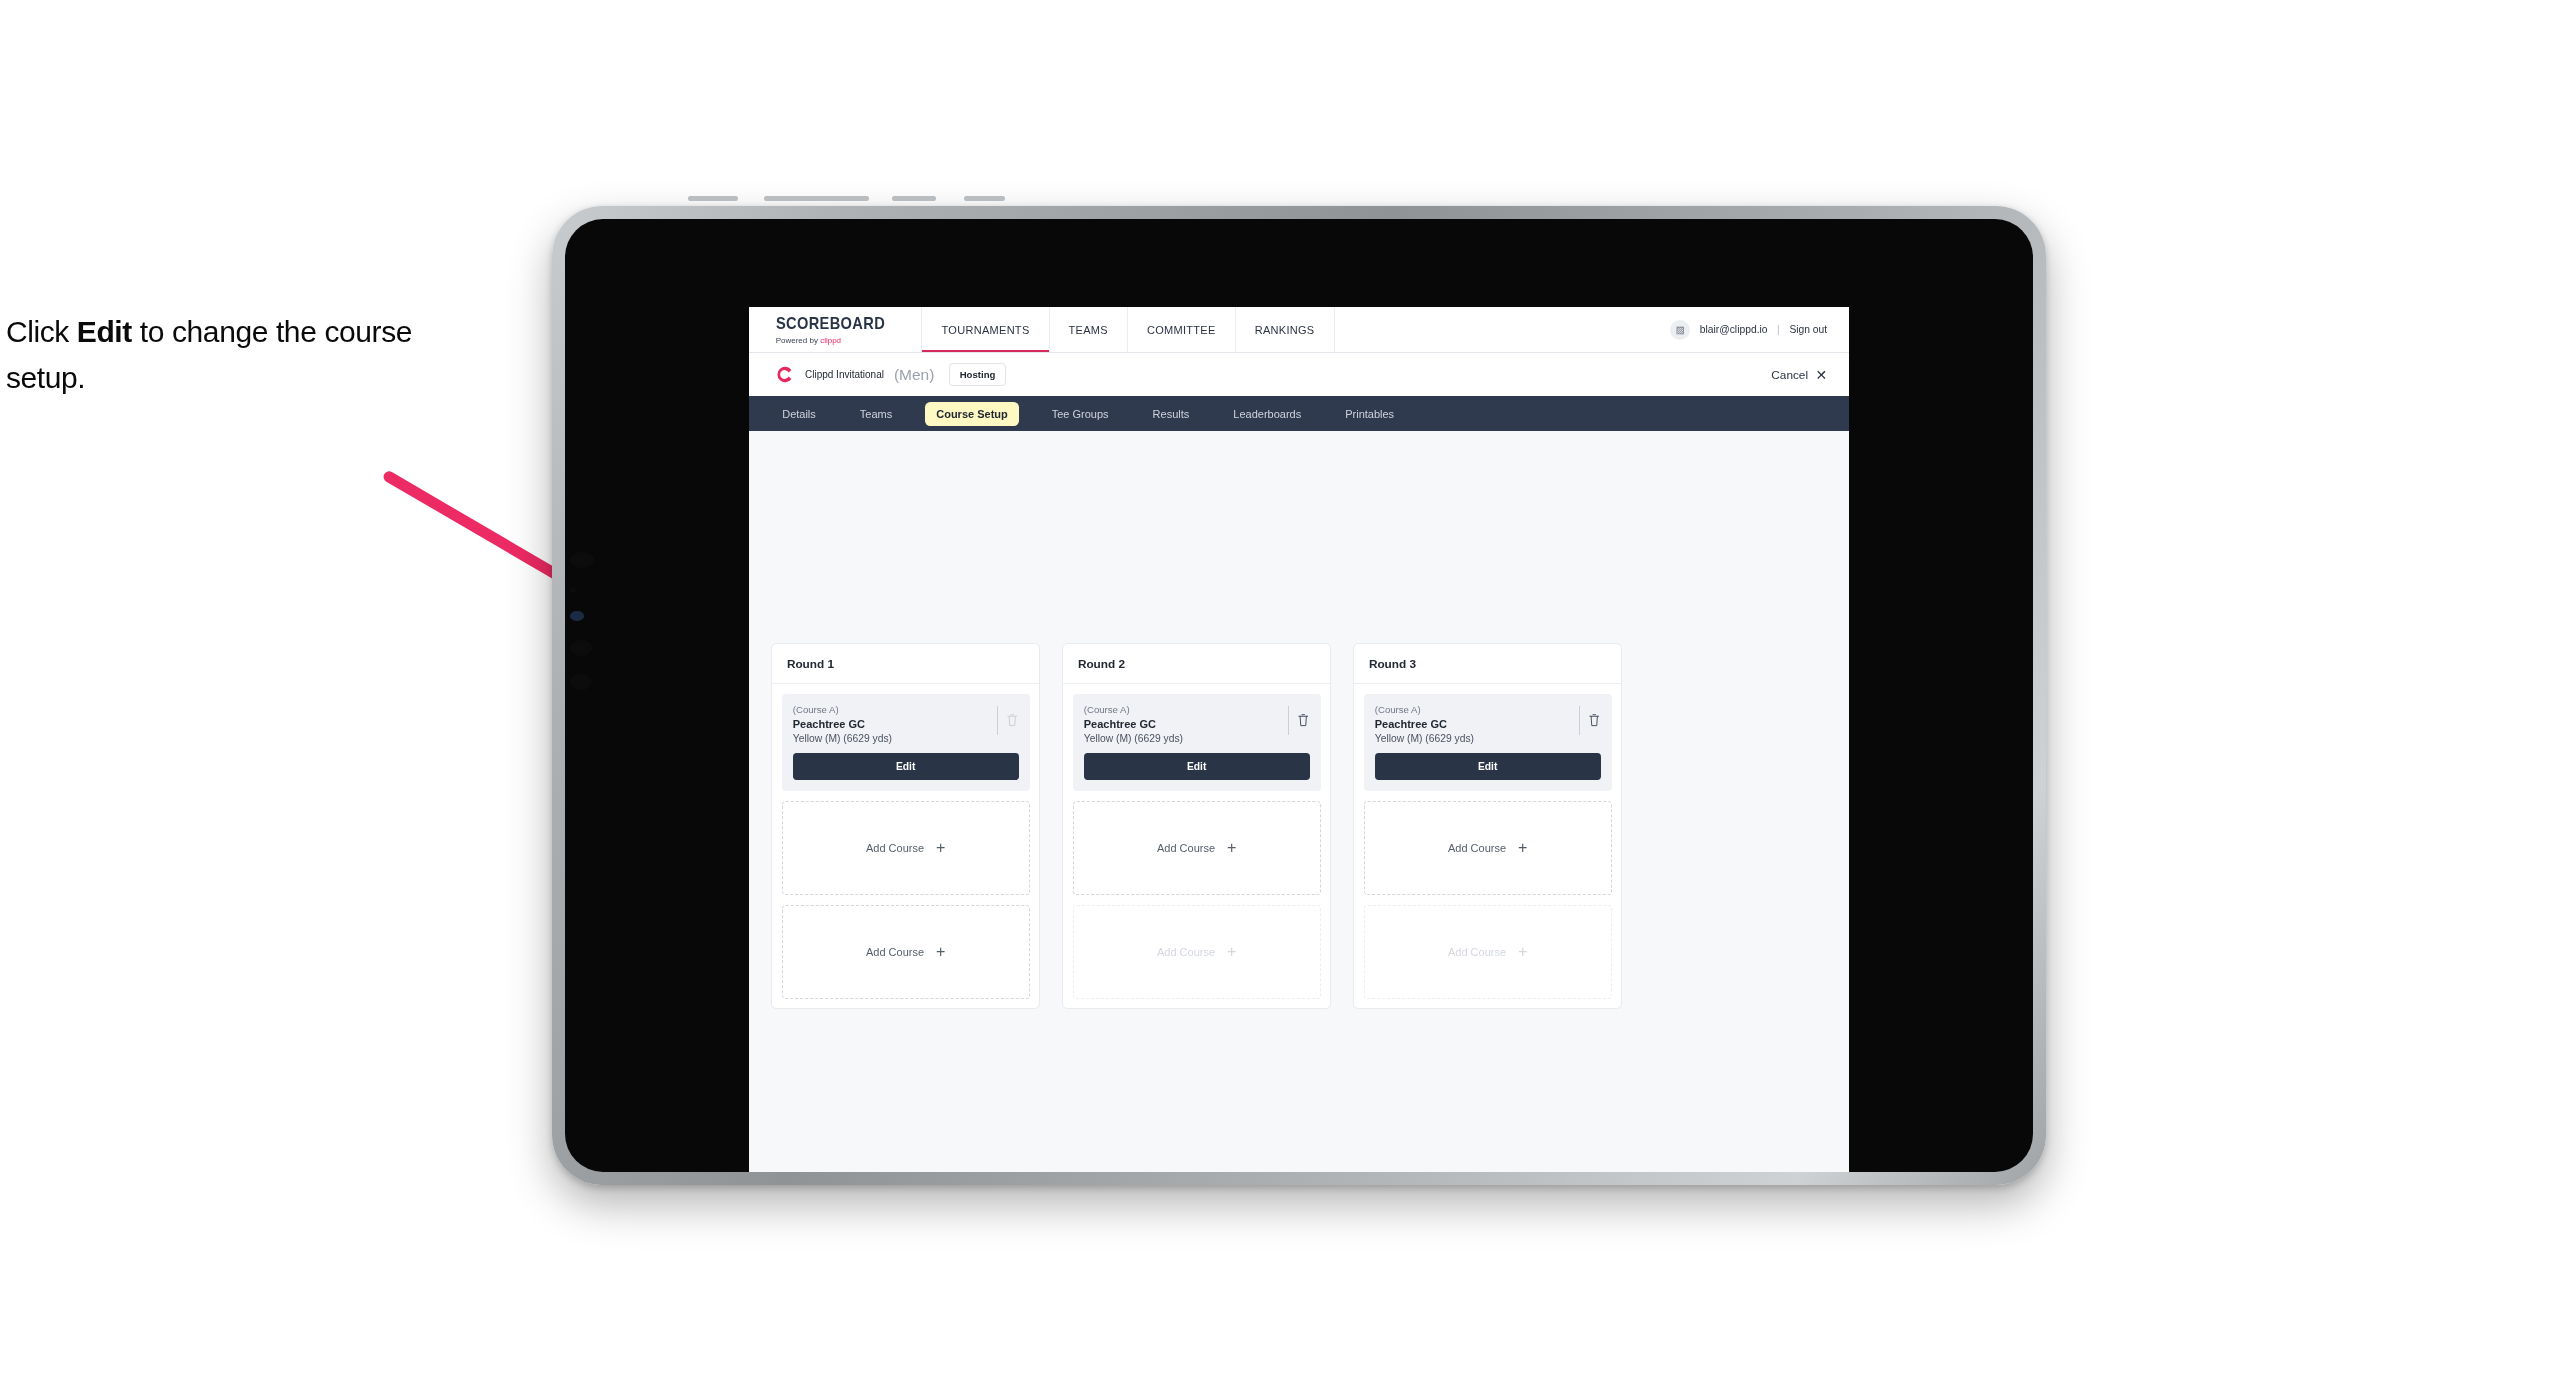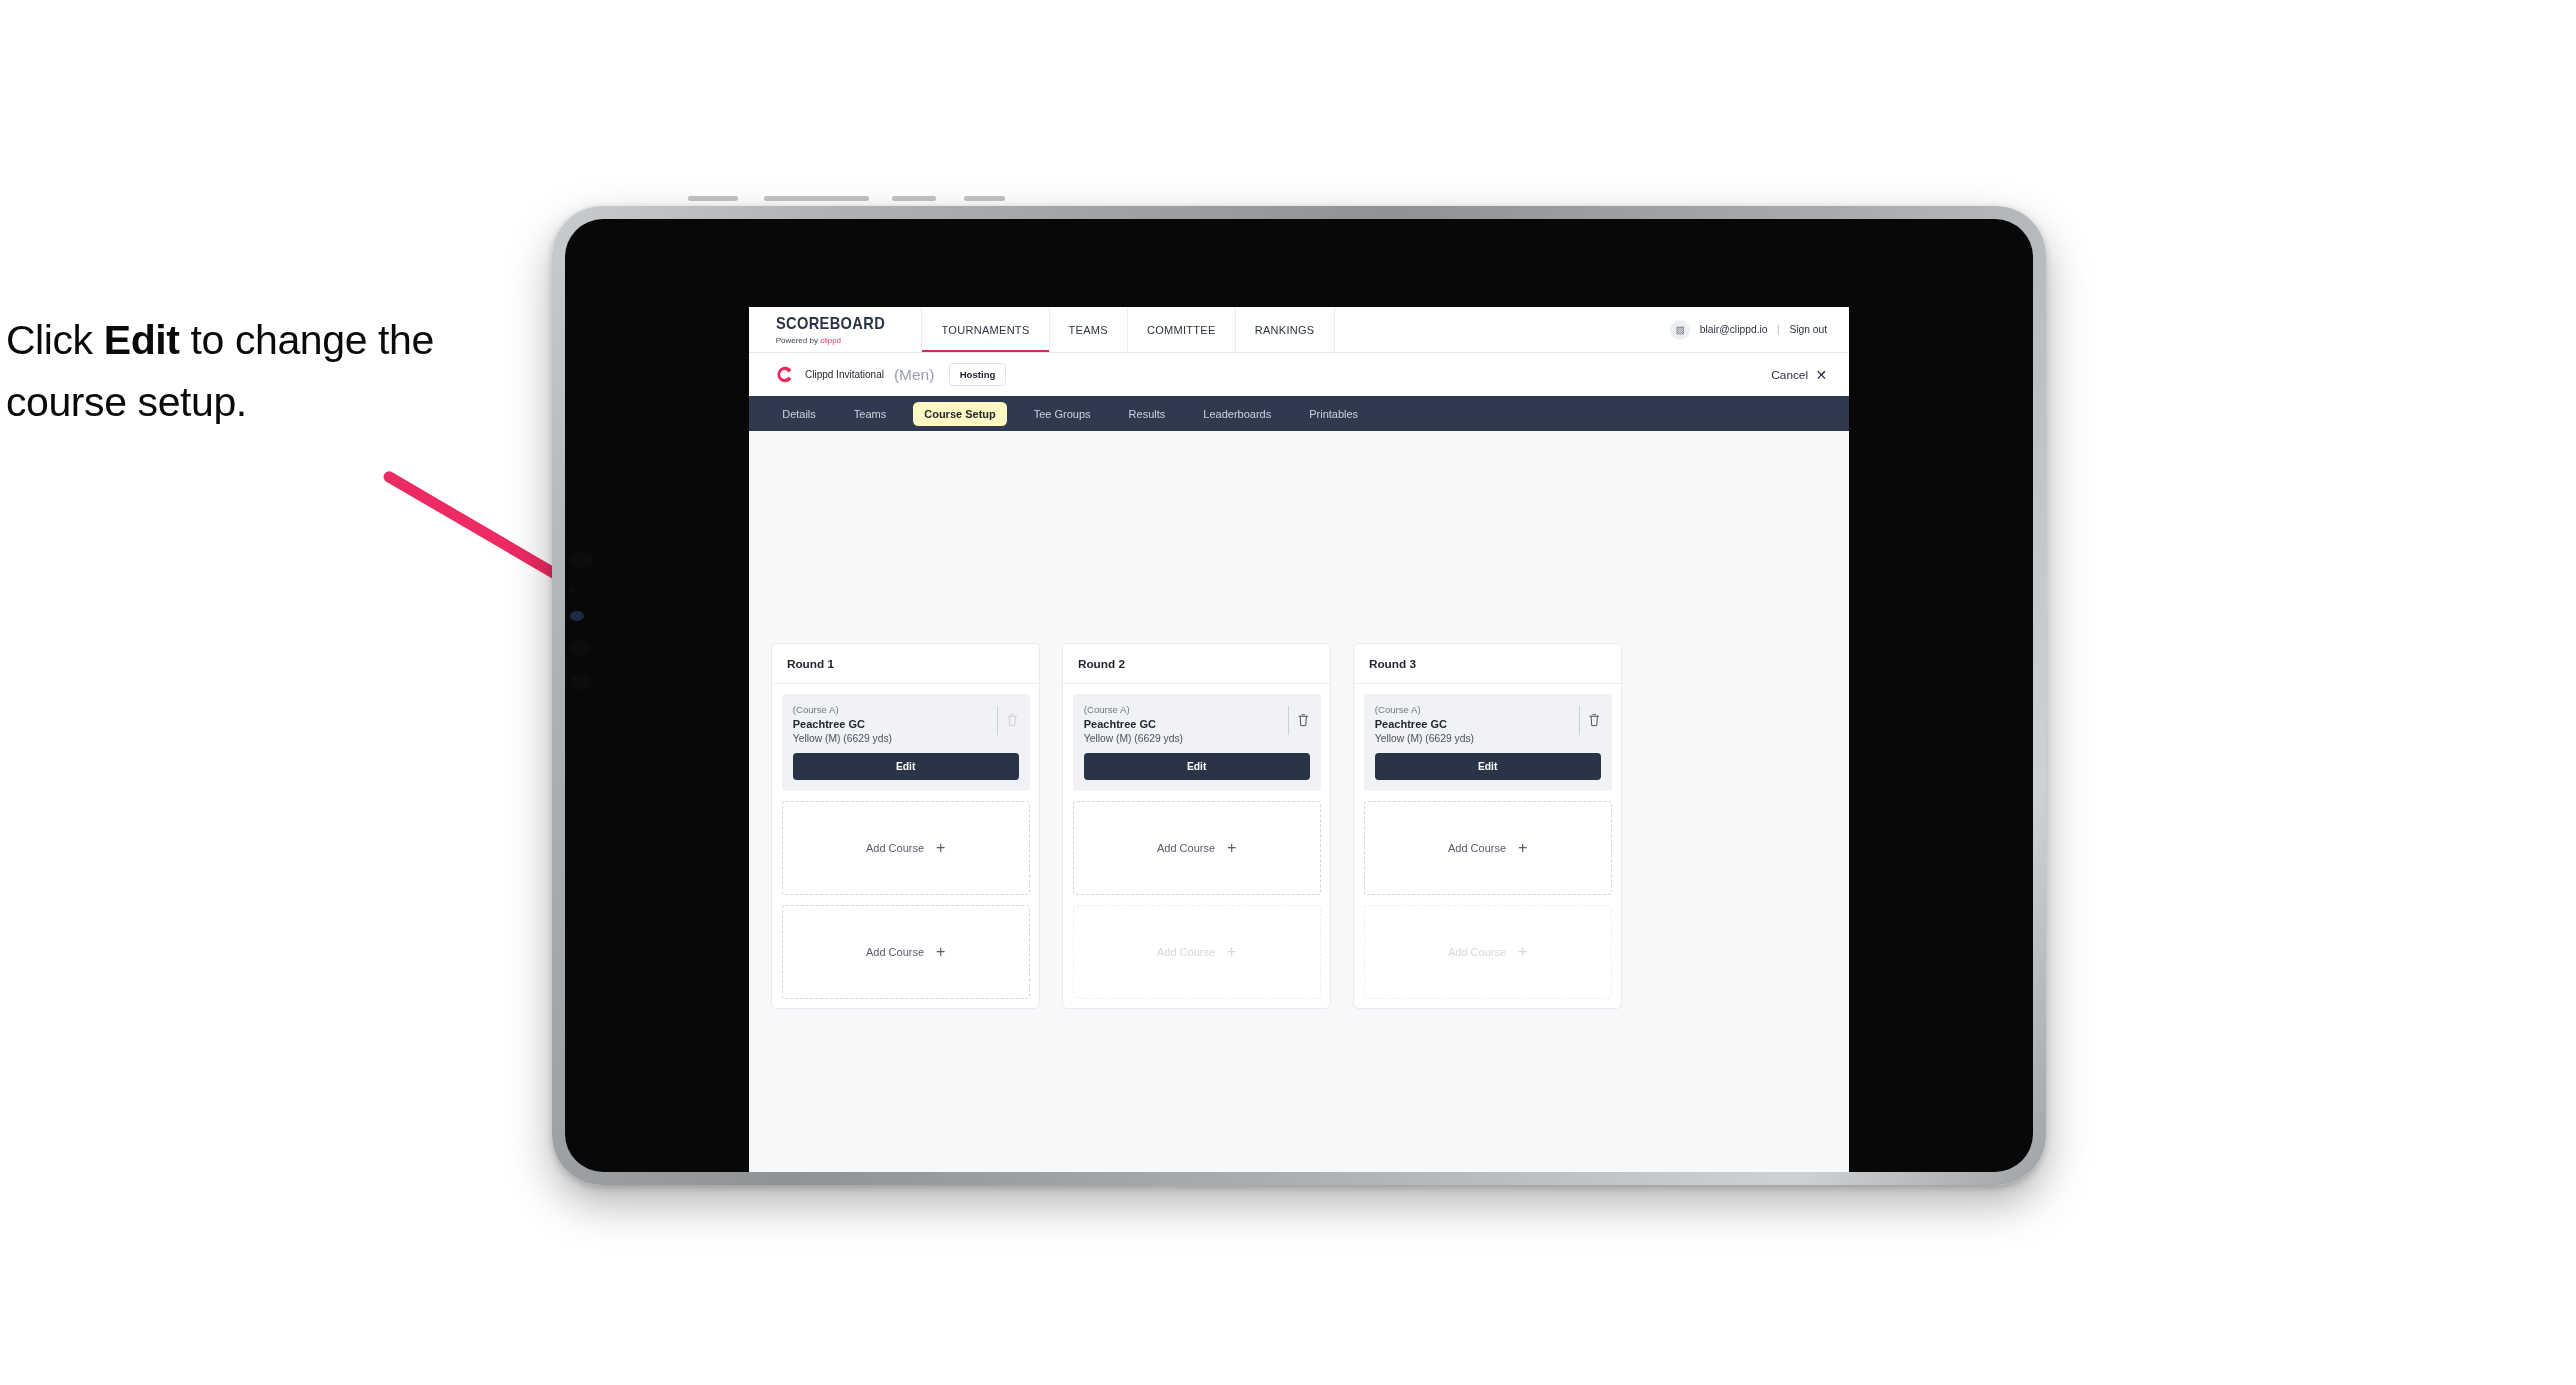--- a/index.html
+++ b/index.html
@@ -9,21 +9,21 @@
     font-family: "Liberation Sans", sans-serif;
     overflow: hidden;
   }
   #stage { position: relative; width: 2576px; height: 1386px; }
 
   
   .annotation {
     position: absolute;
     left: 5.9px; top: 309px;
     width: 456px;
-    font-size: 41px;
+    font-size: 30px;
     line-height: 1.52;
     color: #0a0a0a;
     letter-spacing: -0.4px;
   }
   .annotation b { font-weight: 700; }
 
   .arrow-svg {
     position: absolute;
     left: 383px; top: 471px;
     width: 309px; height: 191px;
@@ -156,21 +156,21 @@
     cursor: pointer;
   }
   .x-icon { font-size: 14px; line-height: 1; }
 
   
   .subnav {
     background: #2f3a4e;
     height: 35px;
     display: flex; align-items: center;
     padding: 16px 22px;
-    gap: 16px;
+    gap: 22px;
     flex: 0 0 auto;
   }
   .subnav-item {
     font-size: 11px; color: #cfd4dc;
     padding: 5.9px 11px; border-radius: 5.2px;
     cursor: pointer; white-space: nowrap;
   }
   .subnav-item.active {
     background: #fef9c3; color: #222831; font-weight: 700;
   }

